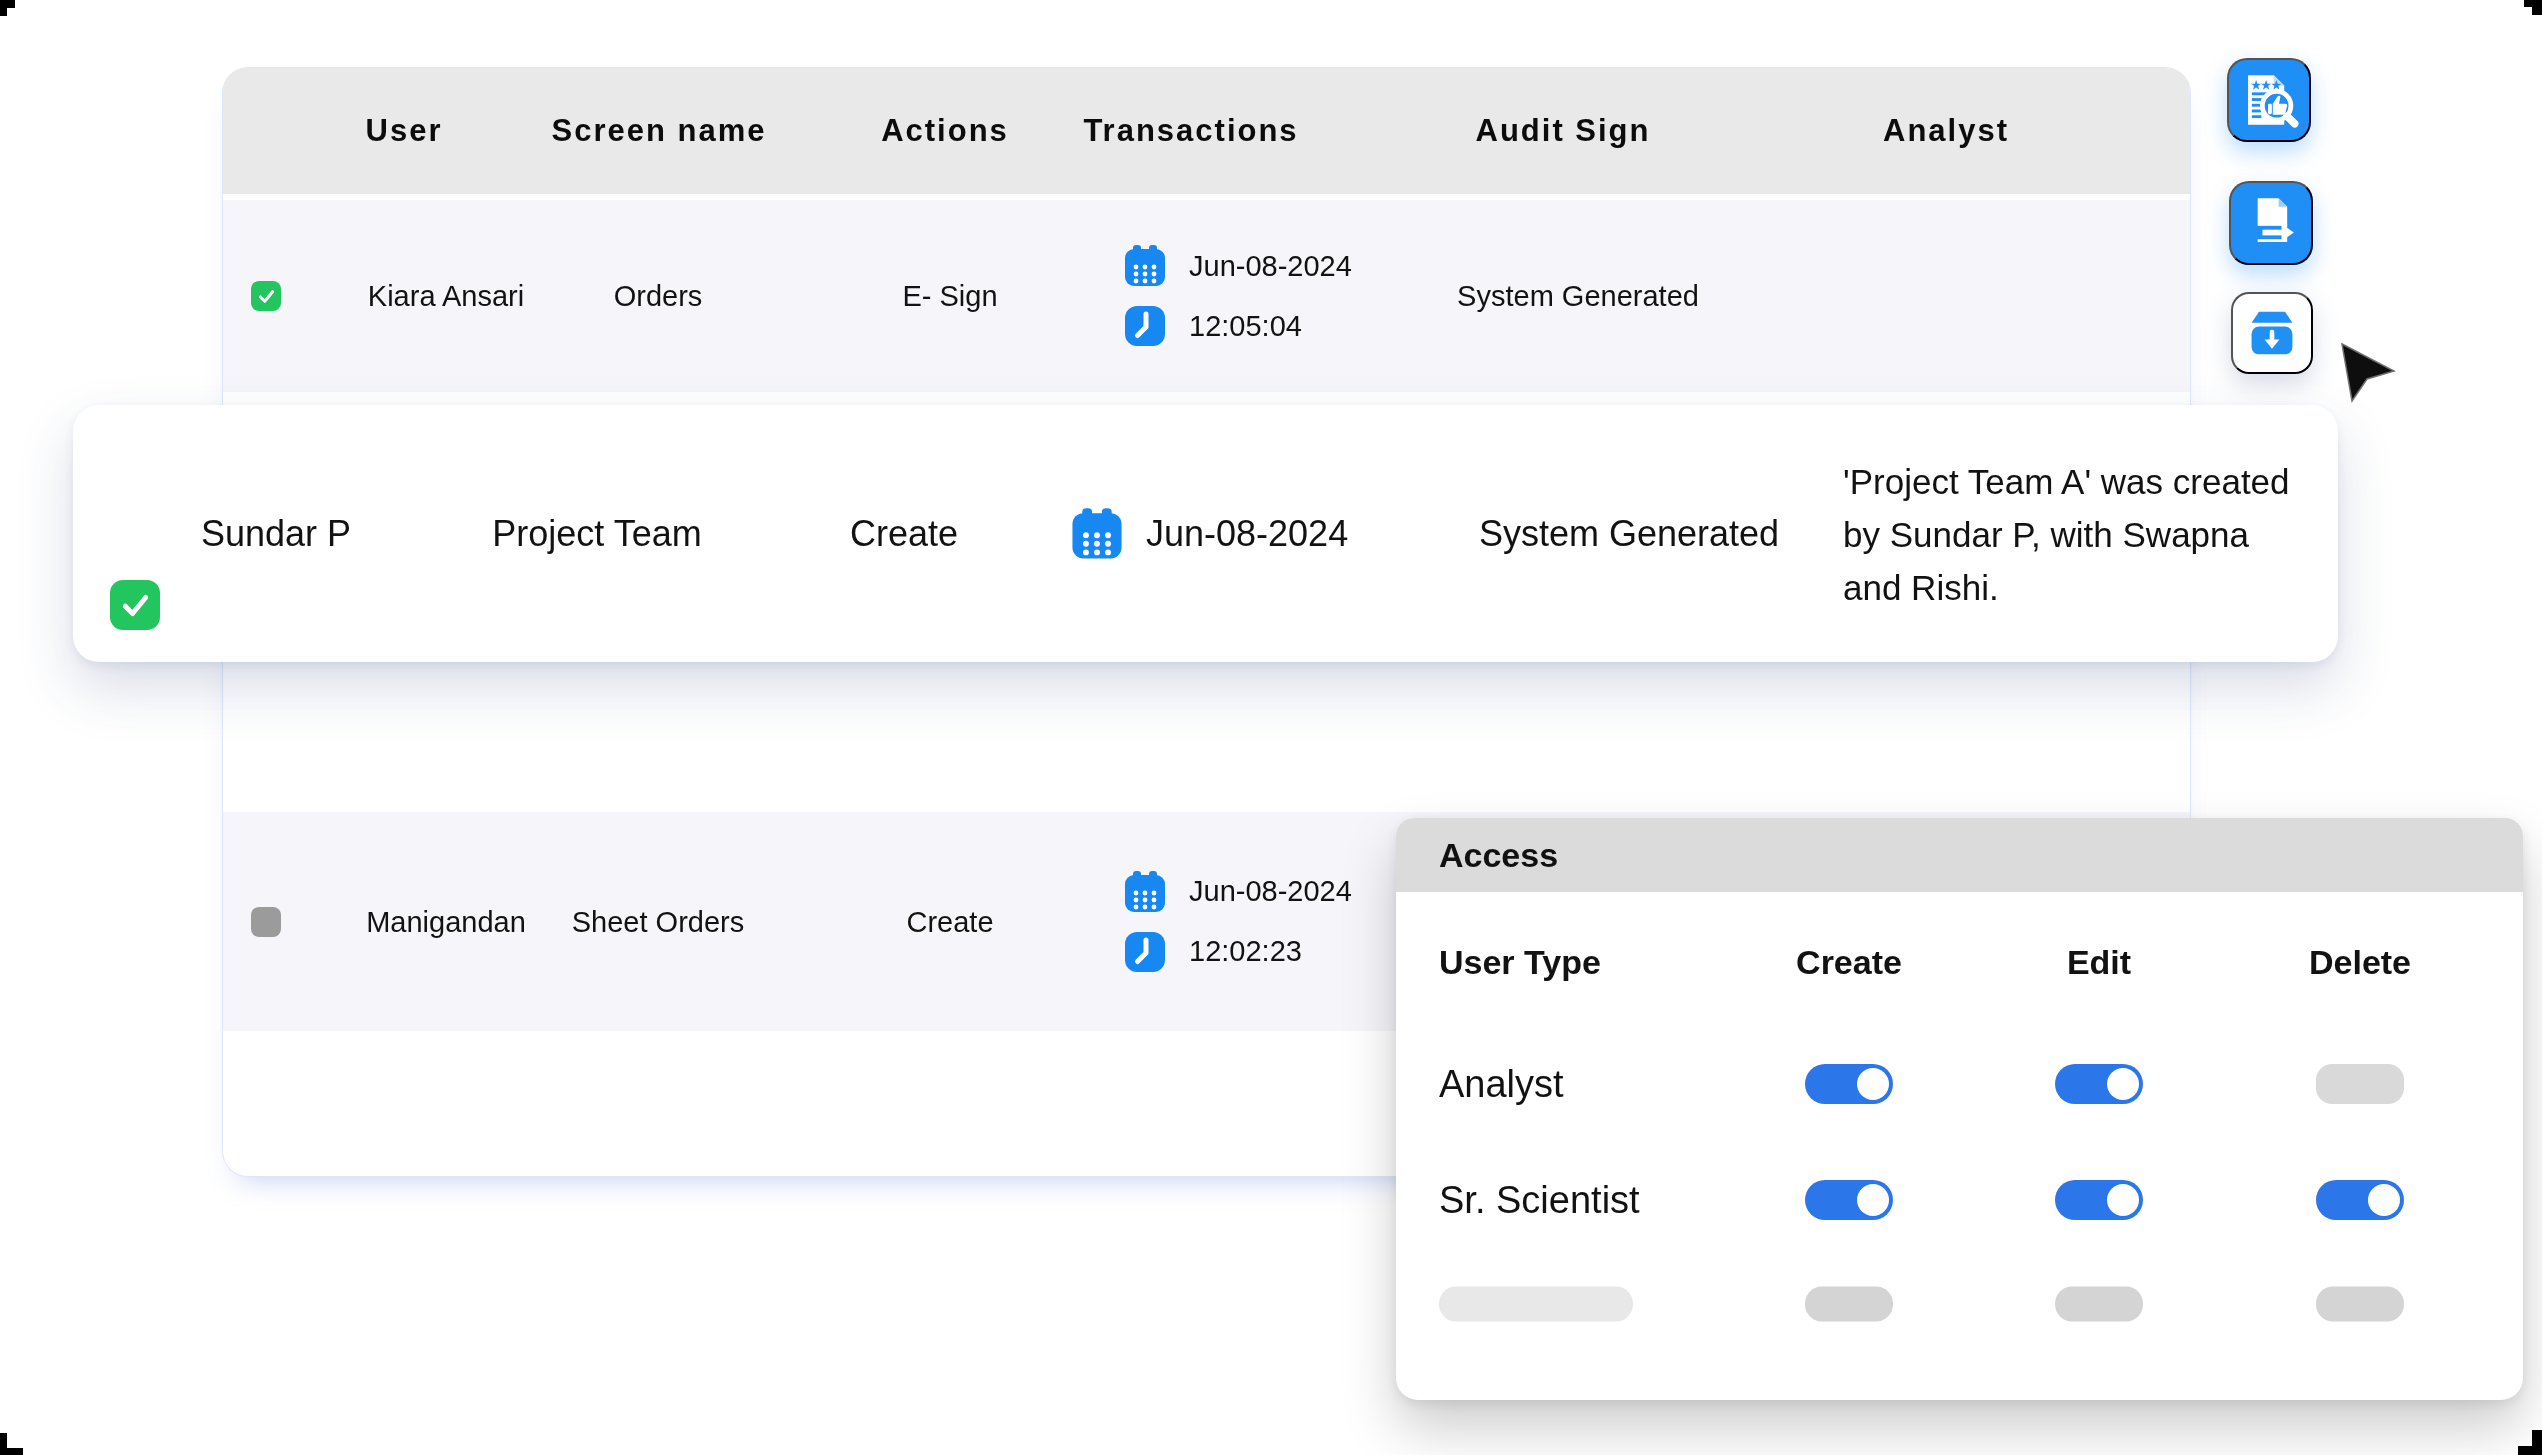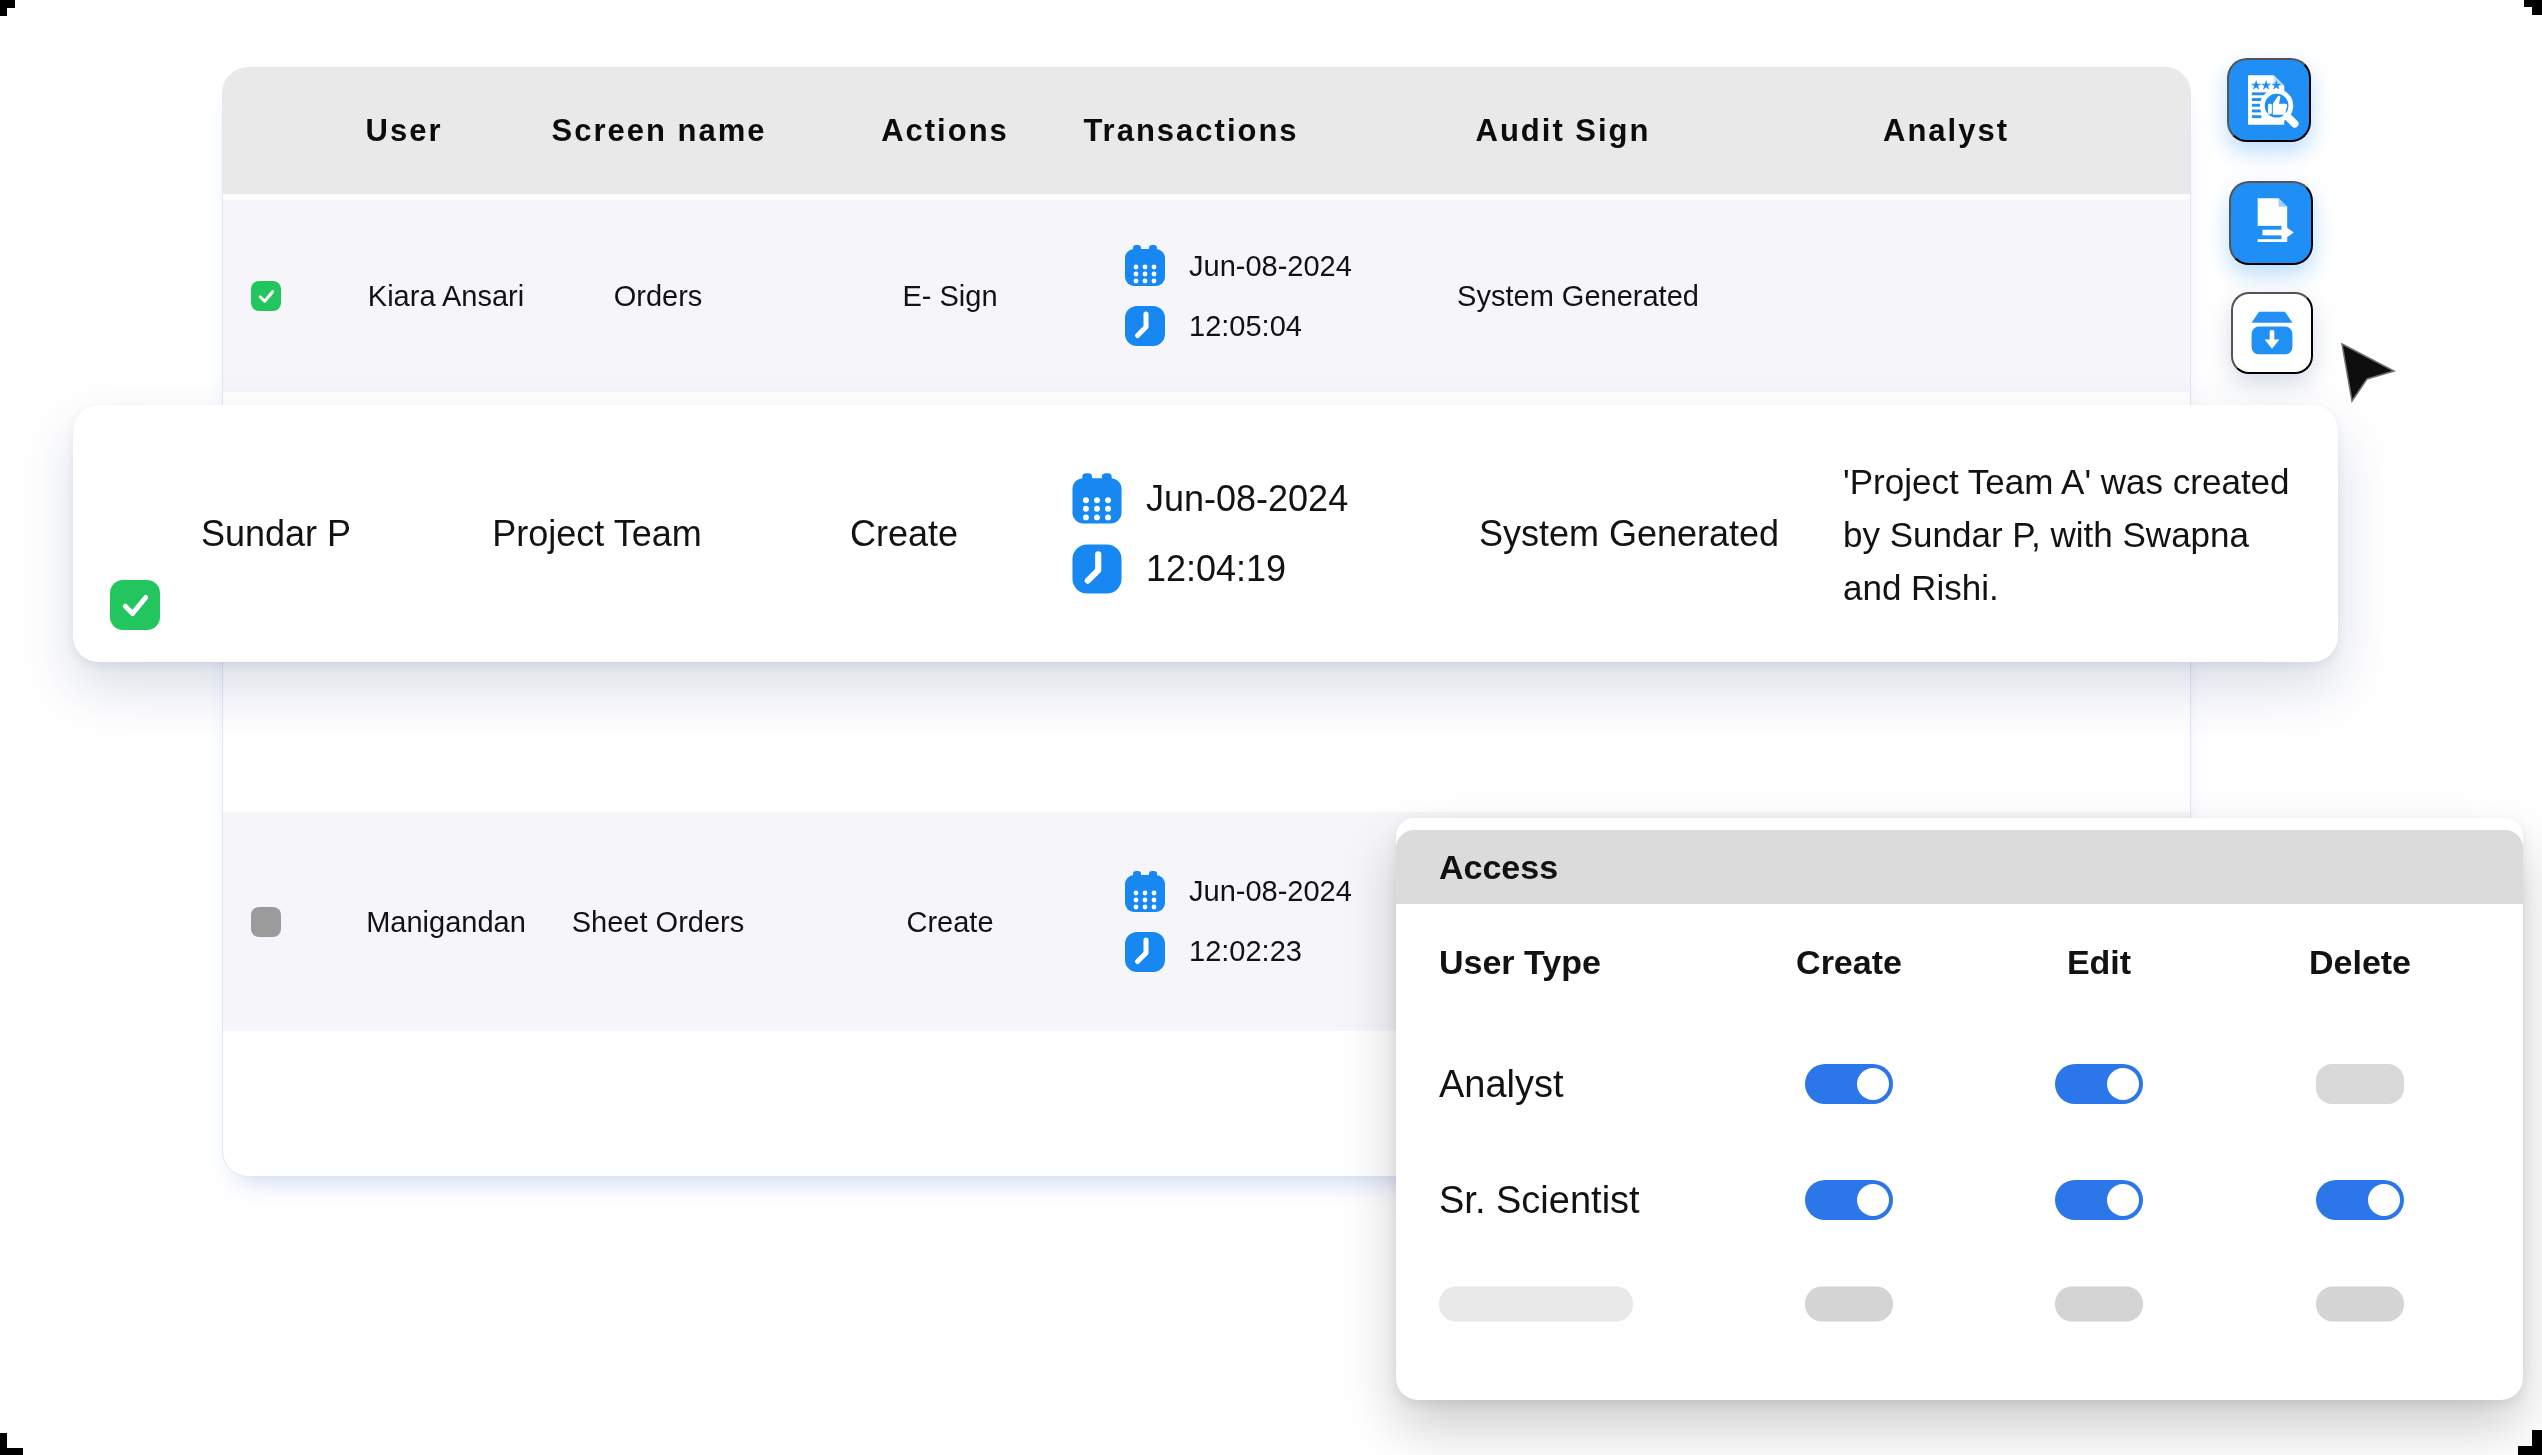--- a/index.html
+++ b/index.html
@@ -37,21 +37,21 @@
   
   .card { position:absolute; left:73px; top:405px; width:2265px; height:257px; background:#fff;
     border-radius:26px; box-shadow:0 26px 55px rgba(45,65,120,.18), 0 4px 10px rgba(45,65,120,.08); z-index:30; }
   .card .cell { font-size:36px; }
   .card .cell.cmt { font-size:35px; line-height:53px; }
   .card .cb { left:37px; top:auto; bottom:32px; transform:none; width:50px; height:50px; border-radius:13px; }
 
   
   .access { position:absolute; left:1396px; top:818px; width:1127px; height:582px; background:#fff;
     border-radius:18px 18px 22px 22px; box-shadow:0 28px 55px rgba(0,0,0,.20), 0 4px 12px rgba(0,0,0,.08); z-index:40; }
-  .access-head { position:absolute; left:0; top:12px; width:100%; height:74px; background:#dbdbdb;
+  .access-head { position:absolute; left:0; top:0; width:100%; height:74px; background:#dbdbdb;
     border-radius:18px 18px 0 0; }
   .access-title { position:absolute; left:43px; top:50%; transform:translateY(-50%);
     font-size:34px; font-weight:700; color:#111; }
   .a-col { position:absolute; transform:translate(-50%,-50%); font-size:34px; font-weight:700; white-space:nowrap; }
   .a-col.left { transform:translateY(-50%); }
   .a-role { position:absolute; left:43px; transform:translateY(-50%); font-size:38px; white-space:nowrap; }
 
   .toggle { position:absolute; transform:translate(-50%,-50%); width:88px; height:40px; border-radius:20px; }
   .toggle.on  { background:#2b76e8; }
   .toggle.on::after { content:""; position:absolute; top:4px; right:4px; width:32px; height:32px;
@@ -183,27 +183,20 @@
             <circle cx="31" cy="23" r="2.4" fill="#fff"></circle>
           <circle cx="13" cy="30" r="2.4" fill="#fff"></circle>
             <circle cx="22" cy="30" r="2.4" fill="#fff"></circle>
             <circle cx="31" cy="30" r="2.4" fill="#fff"></circle>
           <circle cx="13" cy="37" r="2.4" fill="#fff"></circle>
             <circle cx="22" cy="37" r="2.4" fill="#fff"></circle>
             <circle cx="31" cy="37" r="2.4" fill="#fff"></circle>
         </svg>
         <span>Jun-08-2024</span>
       </span>
-      <span class="dt-line">
-        <svg viewBox="0 0 44 44">
-          <rect x="2" y="2" width="40" height="40" rx="12" fill="#1787f2"></rect>
-          <path d="M23 10 V23 L14.5 31.5" stroke="#fff" stroke-width="5" fill="none" stroke-linecap="round" stroke-linejoin="round"></path>
-        </svg>
-        <span>12:04:19</span>
-      </span>
     </span>
     <span class="cell ctr" style="left:1556px">System Generated</span>
     <span class="cell cmt" style="left:1770px; width:463px">'Project Team A' was created by Sundar P, with Swapna and Rishi.</span>
   </div>
 
   <div class="access">
     <div class="access-head">
       <span class="access-title">Access</span>
     </div>
 

